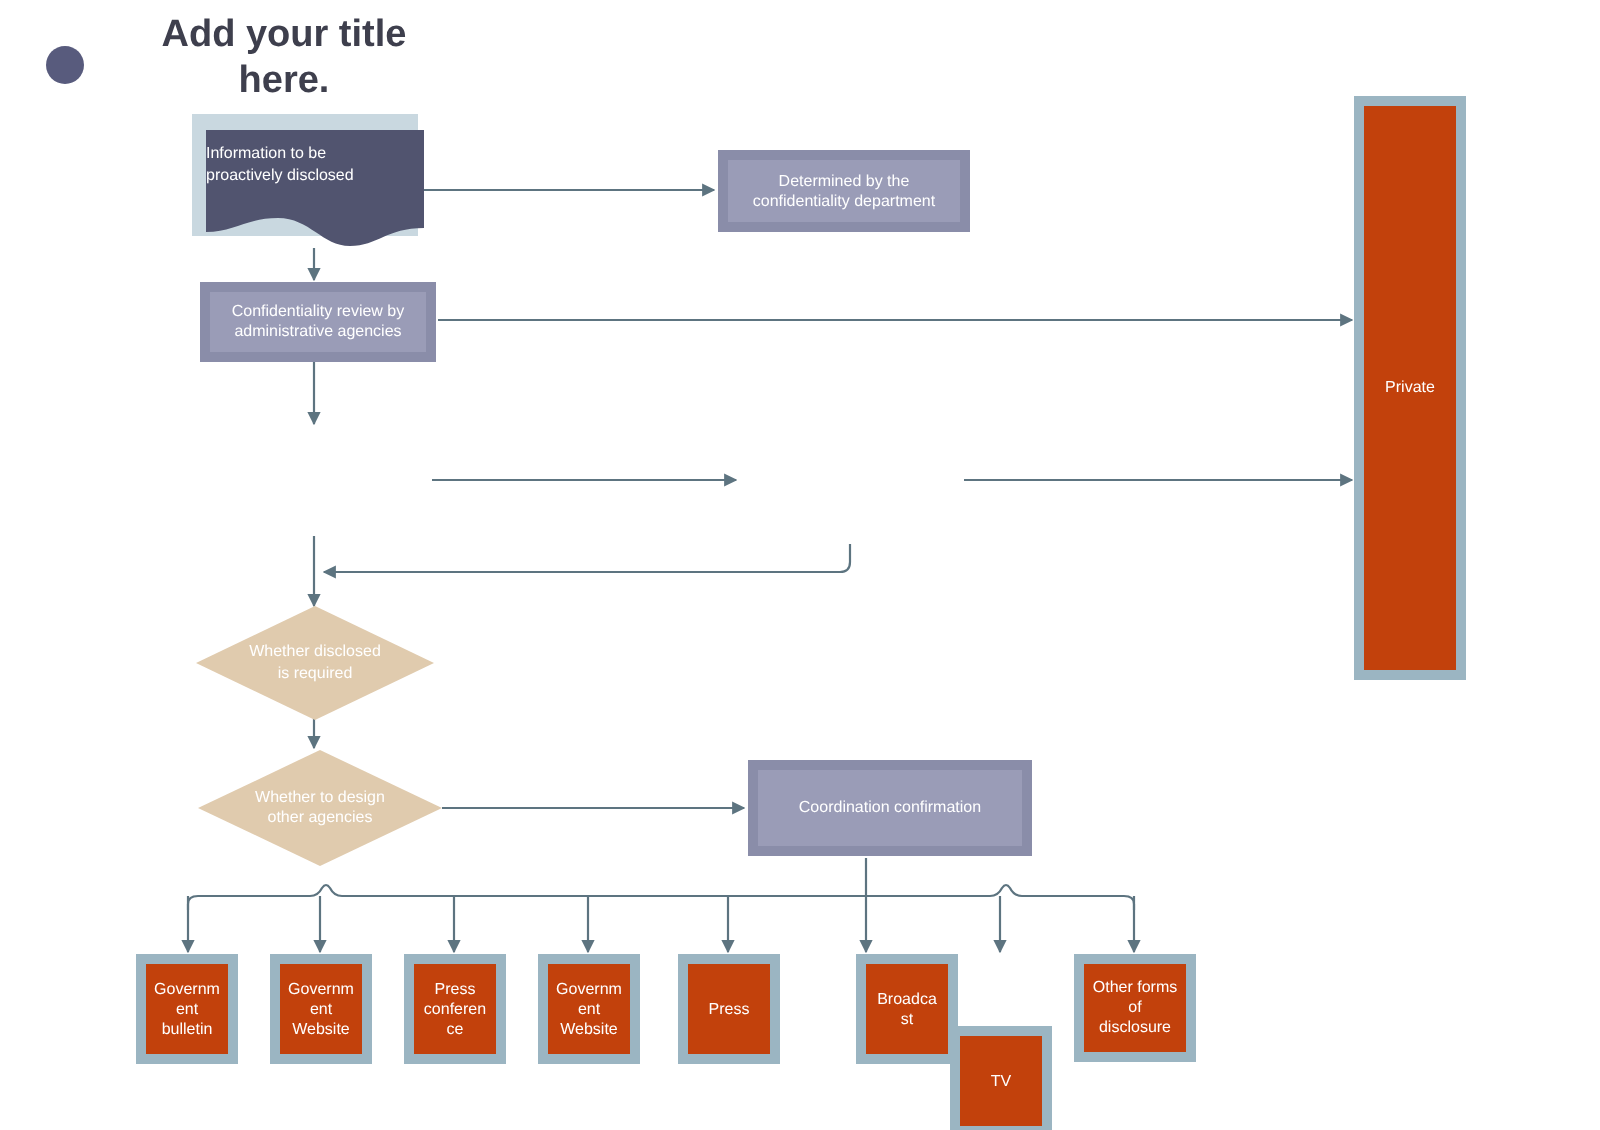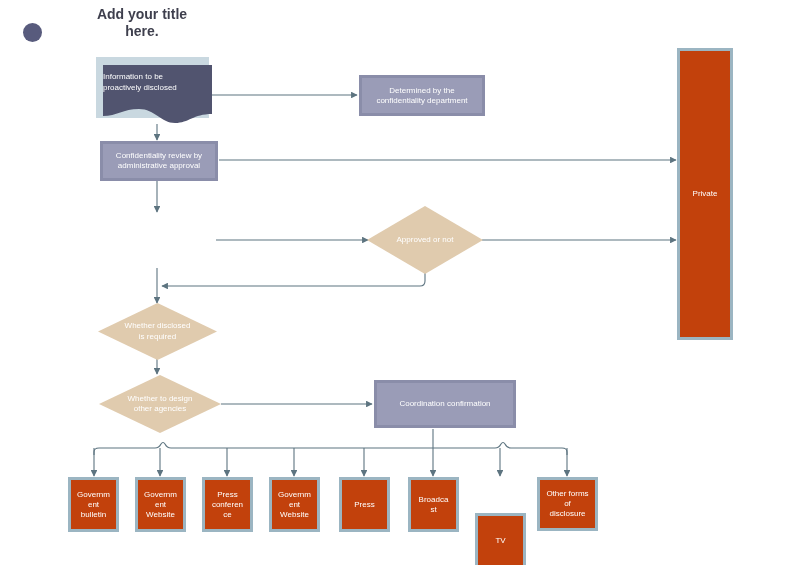--- a/index.html
+++ b/index.html
@@ -35,21 +35,21 @@
     line-height: 1.25;
     white-space: pre-line;
   }
   
   #title {
     position: absolute;
     left: 62px;
     top: 6px;
     width: 160px;
     text-align: center;
-    font-size: 14px;
+    font-size: 19px;
     font-weight: bold;
     color: #3e3f4d;
     line-height: 1.22;
     white-space: pre-line;
   }
   #title-dot {
     position: absolute;
     left: 23px;
     top: 23px;
     width: 19px;
@@ -80,21 +80,21 @@
     top: 72px;
     width: 109px;
     text-align: left;
     font-size: 8px;
     color: #ffffff;
     line-height: 1.35;
     white-space: pre-line;
   }
   
   .rect {
-    border: 3px solid #000000;
+    border: 5px solid #000000;
   }
   .rect-purple { background: #9a9cb7; border-color: #8a8da9; }
   .rect-blue   { background: #c2410c; border-color: #9bb5c2; }
   
   .diamond-wrap { position: absolute; }
   .diamond-wrap svg { position: absolute; left: 0; top: 0; }
   .diamond-label {
     position: absolute;
     left: 0; top: 0;
     width: 100%; height: 100%;
@@ -179,34 +179,28 @@
   <div id="banner-label">Information to be
 proactively disclosed</div>
 
   <div class="node rect rect-purple" style="left:359px; top:75px; width:126px; height:41px; font-size:8px;">
     <span>Determined by the
 confidentiality department</span>
   </div>
 
   <div class="node rect rect-purple" style="left:100px; top:141px; width:118px; height:40px; font-size:8px;">
     <span>Confidentiality review by
-administrative approval</span>
+administrative agencies</span>
   </div>
 
   <div class="node rect rect-blue" style="left:677px; top:48px; width:56px; height:292px; font-size:8px;">
     <span>Private</span>
   </div>
 
 
-  <div class="diamond-wrap" style="left:367px; top:206px; width:116px; height:68px;">
-    <svg width="116" height="68" viewBox="0 0 116 68" xmlns="http://www.w3.org/2000/svg">
-      <polygon points="58,0 116,34 58,68 0,34" fill="#e0cbae"></polygon>
-    </svg>
-    <div class="diamond-label">Approved or not</div>
-  </div>
 
   <div class="diamond-wrap" style="left:98px; top:303px; width:119px; height:57px;">
     <svg width="119" height="57" viewBox="0 0 119 57" xmlns="http://www.w3.org/2000/svg">
       <polygon points="59.5,0 119,28.5 59.5,57 0,28.5" fill="#e0cbae"></polygon>
     </svg>
     <div class="diamond-label">Whether disclosed
 is required</div>
   </div>
 
   <div class="diamond-wrap" style="left:99px; top:375px; width:122px; height:58px;">
@@ -237,21 +231,21 @@
 ce</span>
   </div>
   <div class="node rect rect-blue" style="left:269px; top:477px; width:51px; height:55px; font-size:8px;">
     <span>Governm
 ent
 Website</span>
   </div>
   <div class="node rect rect-blue" style="left:339px; top:477px; width:51px; height:55px; font-size:8px;">
     <span>Press</span>
   </div>
-  <div class="node rect rect-blue" style="left:408px; top:477px; width:51px; height:55px; font-size:8px;">
+  <div class="node rect rect-blue" style="left:428px; top:477px; width:51px; height:55px; font-size:8px;">
     <span>Broadca
 st</span>
   </div>
   <div class="node rect rect-blue" style="left:475px; top:477px; width:51px; height:55px; font-size:8px;margin-top:36px;">
     <span>TV</span>
   </div>
   <div class="node rect rect-blue" style="left:537px; top:477px; width:61px; height:54px; font-size:8px;">
     <span>Other forms
 of
 disclosure</span>

